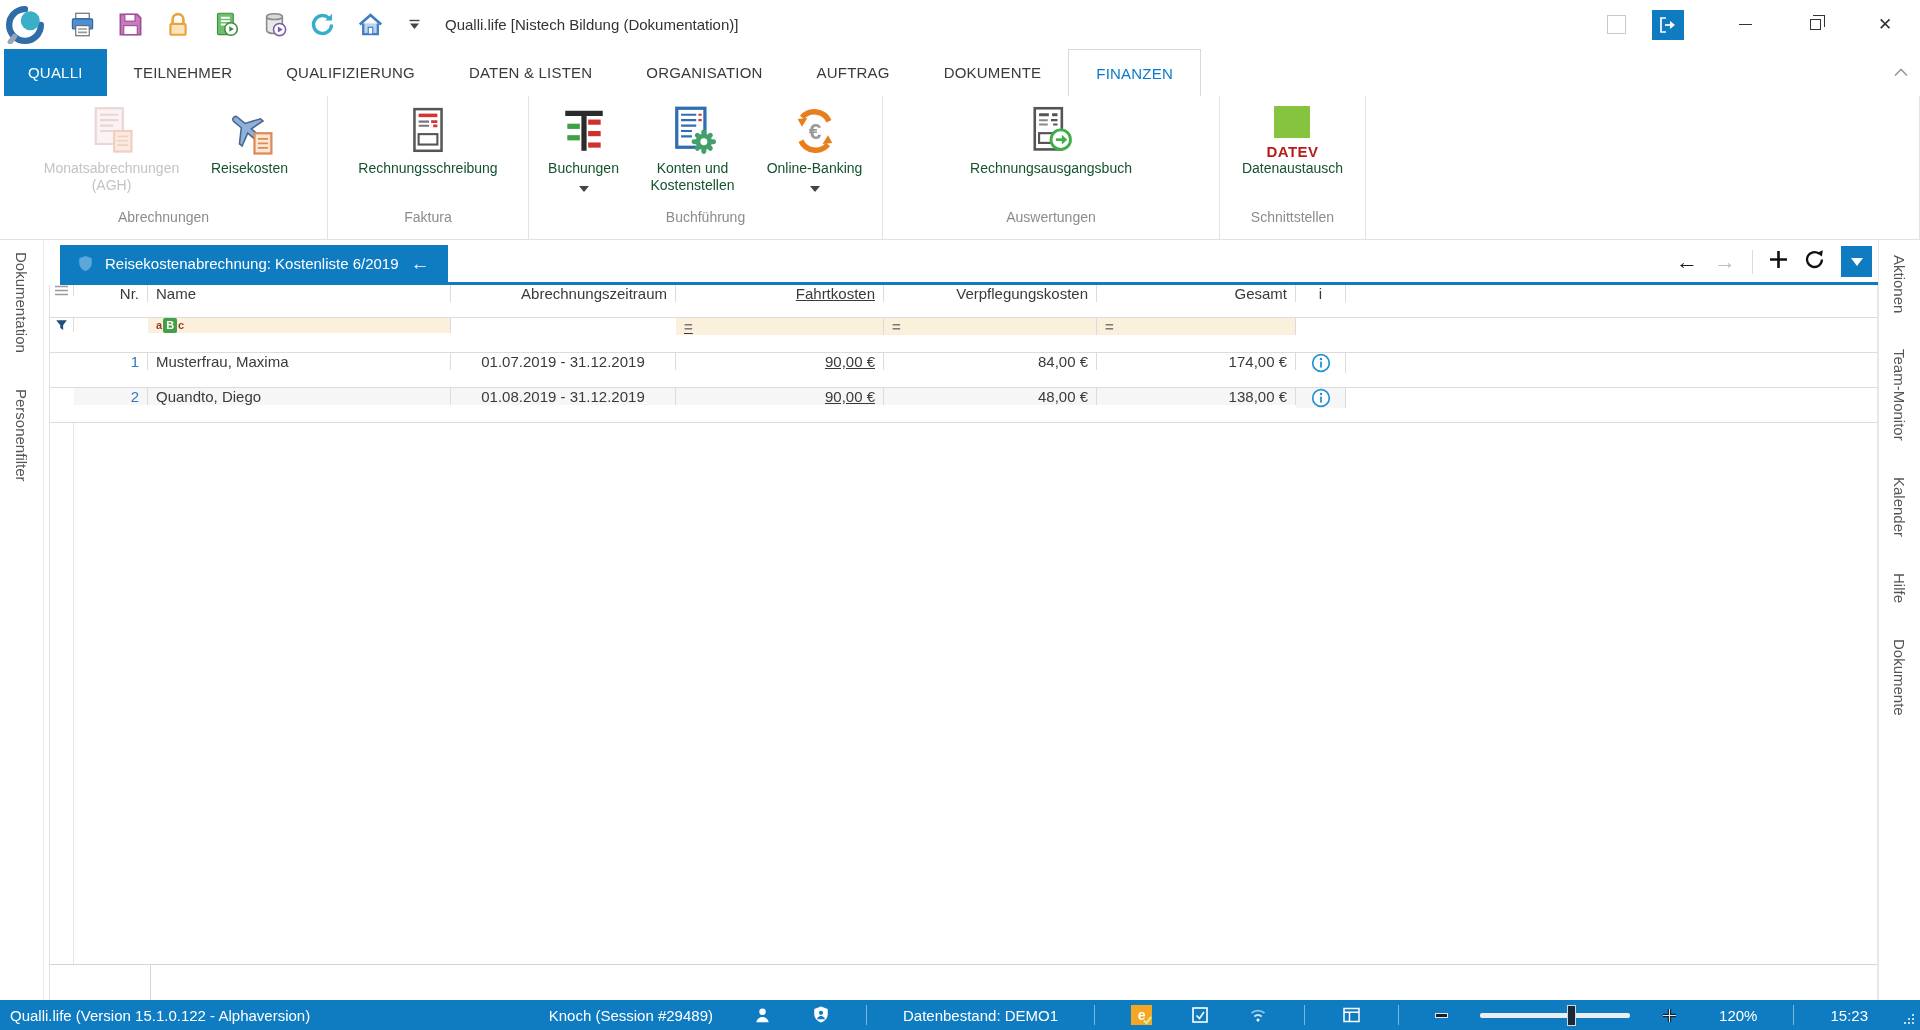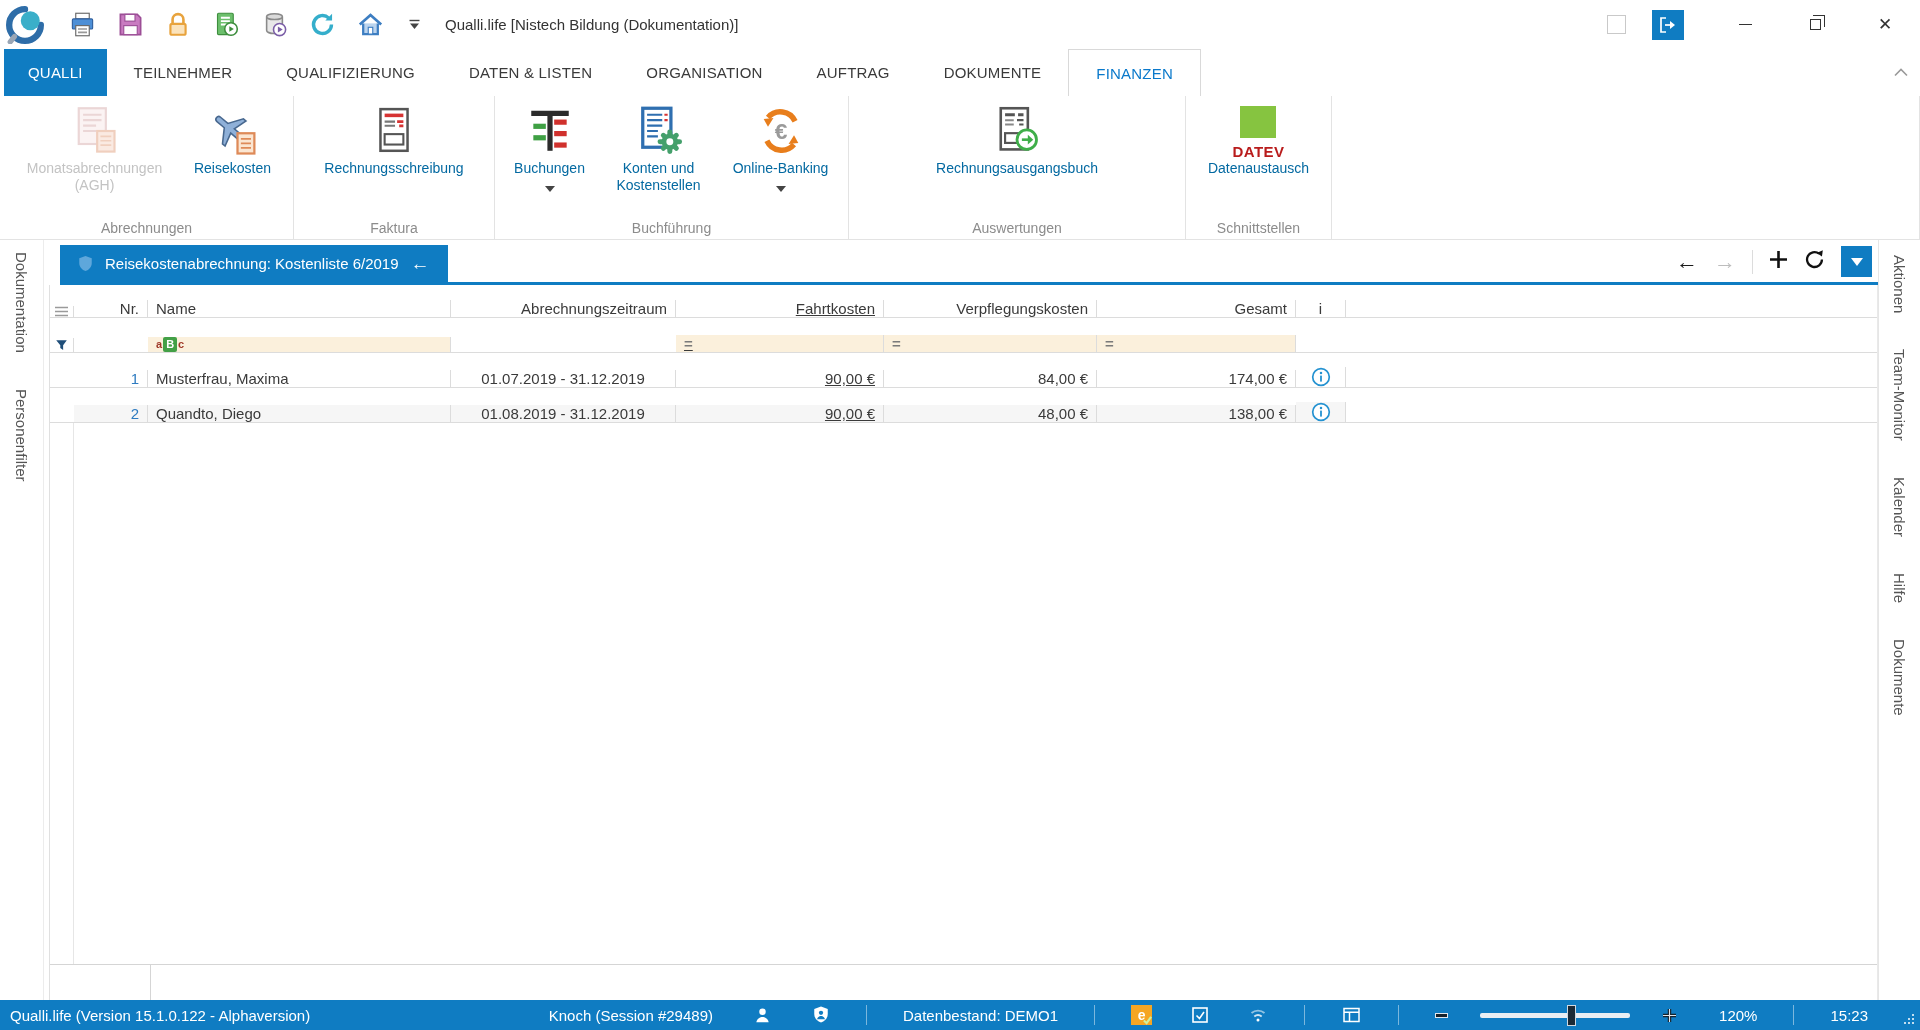--- a/index.html
+++ b/index.html
@@ -26,24 +26,24 @@
   .mtab { display:flex; align-items:center; padding:0 27px; font-size:15px; color:#3a3a3a; letter-spacing:.2px; cursor:default; }
   .mtab.sel { background:#0F7CC2; color:#fff; margin-left:4px; padding:0 24px; }
   .mtab.active { color:#0A79CB; background:#fff; border:1px solid #d9d9d9; border-bottom:none; }
   .collapse-chevron { position:absolute; right:12px; top:14px; }
 
   
   .ribbon { height:144px; display:flex; border-bottom:1px solid #e3e3e3; background:#fff; }
   .rgroup { position:relative; border-right:1px solid #e3e3e3; padding:4px 2px 26px 2px; display:flex; justify-content:center; }
   .rgroup:last-of-type { border-right:1px solid #e3e3e3; }
   .rgroup-rest { flex:1; border-right:none; }
-  .rglabel { position:absolute; bottom:3px; left:0; width:100%; text-align:center; font-size:14px; color:#8c8c8c; }
+  .rglabel { position:absolute; bottom:14px; left:0; width:100%; text-align:center; font-size:14px; color:#8c8c8c; }
   .rbtn { display:flex; flex-direction:column; align-items:flex-start; align-items:center; padding:2px 4px; }
   .ricon { height:58px; display:flex; align-items:center; justify-content:center; }
-  .rlabel { font-size:14px; line-height:17px; text-align:center; color:#0369a1; }
+  .rlabel { font-size:14px; line-height:17px; text-align:center; color:#14532d; }
   .rbtn.disabled .rlabel { color:#c3c3c3; }
   .rarrow { margin-top:1px; }
   .datev-word { font-size:15px; font-weight:bold; color:#b91c1c; letter-spacing:.5px; line-height:15px; }
 
   
   .main { position:absolute; top:240px; left:0; right:0; bottom:30px; display:flex; background:#fff; }
   .rail { width:42px; display:flex; flex-direction:column; align-items:center; }
   .rail-left { width:44px; border-right:1px solid #ececec; padding-top:12px; }
   .rail-right { border-left:1px solid #e6e6e6; padding-top:15px; }
   .vlabel { writing-mode:vertical-rl; font-size:15px; color:#555; margin-bottom:36px; white-space:nowrap; }
@@ -53,21 +53,21 @@
   .docbar { height:45px; position:relative; border-bottom:3px solid #0F7CC2; display:flex; align-items:flex-end;margin-left:11px; }
   .doctab { height:37px; background:#0F7CC2; color:#fff; display:flex; align-items:center; gap:12px; padding:0 18px; font-size:15px; }
   .docbar-icons { position:absolute; right:6px; top:6px; display:flex; align-items:center; gap:16px; }
   .nav-arrow { font-size:22px; line-height:1; color:#1a1a1a; }
   .nav-arrow.disabled { color:#bdbdbd; }
   .vsep { width:1px; height:24px; background:#dcdcdc; }
   .drop-blue { width:31px; height:31px; background:#0F7CC2; display:flex; align-items:center; justify-content:center; }
 
   
   .grid { flex:1; display:flex; flex-direction:column; border-left:1px solid #e0e0e0; border-right:1px solid #e9e9e9; }
-  .grow { display:flex; border-bottom:1px solid #dcdcdc; align-items:flex-end; }
+  .grow { display:flex; border-bottom:1px solid #dcdcdc; align-items:flex-start; }
   .gcell { border-right:1px solid #dcdcdc; display:flex; align-items:center; padding:0 8px; font-size:15px; overflow:hidden; }
   .col-gutter { width:24px; padding:0; justify-content:center; }
   .col-nr { width:74px; justify-content:flex-end; }
   .col-name { width:303px; }
   .col-zeit { width:225px; justify-content:center; }
   .col-fahrt { width:208px; justify-content:flex-end;text-decoration:underline; }
   .col-verp { width:213px; justify-content:flex-end; }
   .col-ges { width:199px; justify-content:flex-end; }
   .col-info { width:50px; justify-content:center; }
   .col-rest { flex:1; border-right:none; }
@@ -199,21 +199,21 @@
   <div class="mtab active">FINANZEN</div>
   <div class="collapse-chevron">
     <svg width="14" height="9" viewBox="0 0 14 9">
       <path d="M1 7.5L7 1.5l6 6" fill="none" stroke="#9a9a9a" stroke-width="1.6"></path>
     </svg>
   </div>
 </div>
 
 <div class="ribbon">
 
-  <div class="rgroup" style="width:294px;">
+  <div class="rgroup" style="width:328px;">
     <div class="rbtn disabled" style="width:172px;">
       <div class="ricon">
         <svg width="52" height="52" viewBox="0 0 48 48">
           <rect x="9" y="3" width="25" height="33" fill="#FBF3F3" stroke="#EBD6D6" stroke-width="2"></rect>
           <path d="M13 9h17M13 14h17M13 19h12M13 24h12" stroke="#EBD6D6" stroke-width="2"></path>
           <rect x="26" y="24" width="16" height="19" fill="#FAEAE2" stroke="#F0CFBE" stroke-width="2"></rect>
           <path d="M29 29h10M29 33h10M29 37h10" stroke="#F0CFBE" stroke-width="1.6"></path>
         </svg>
       </div>
       <div class="rlabel">Monatsabrechnungen (AGH)</div>

